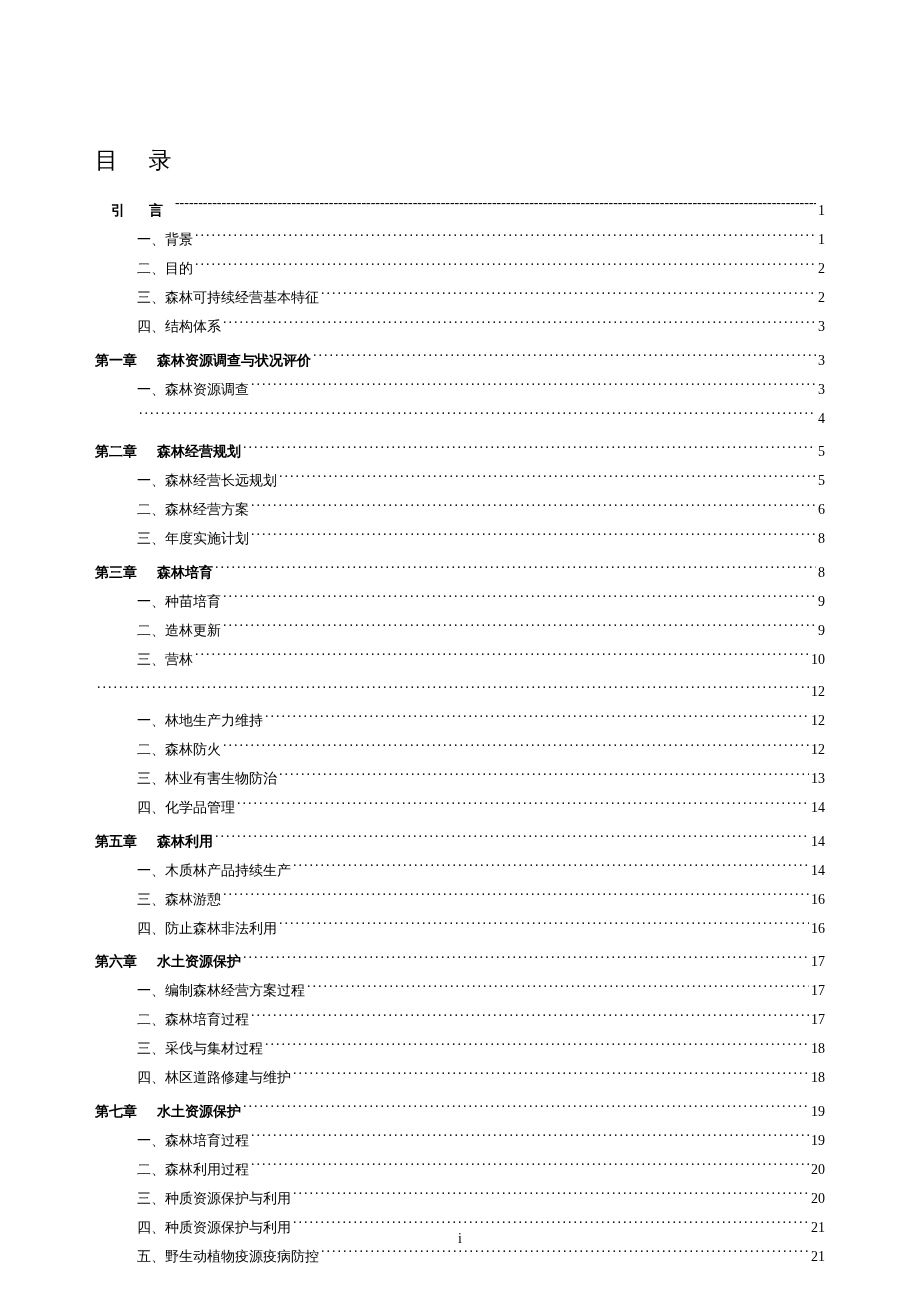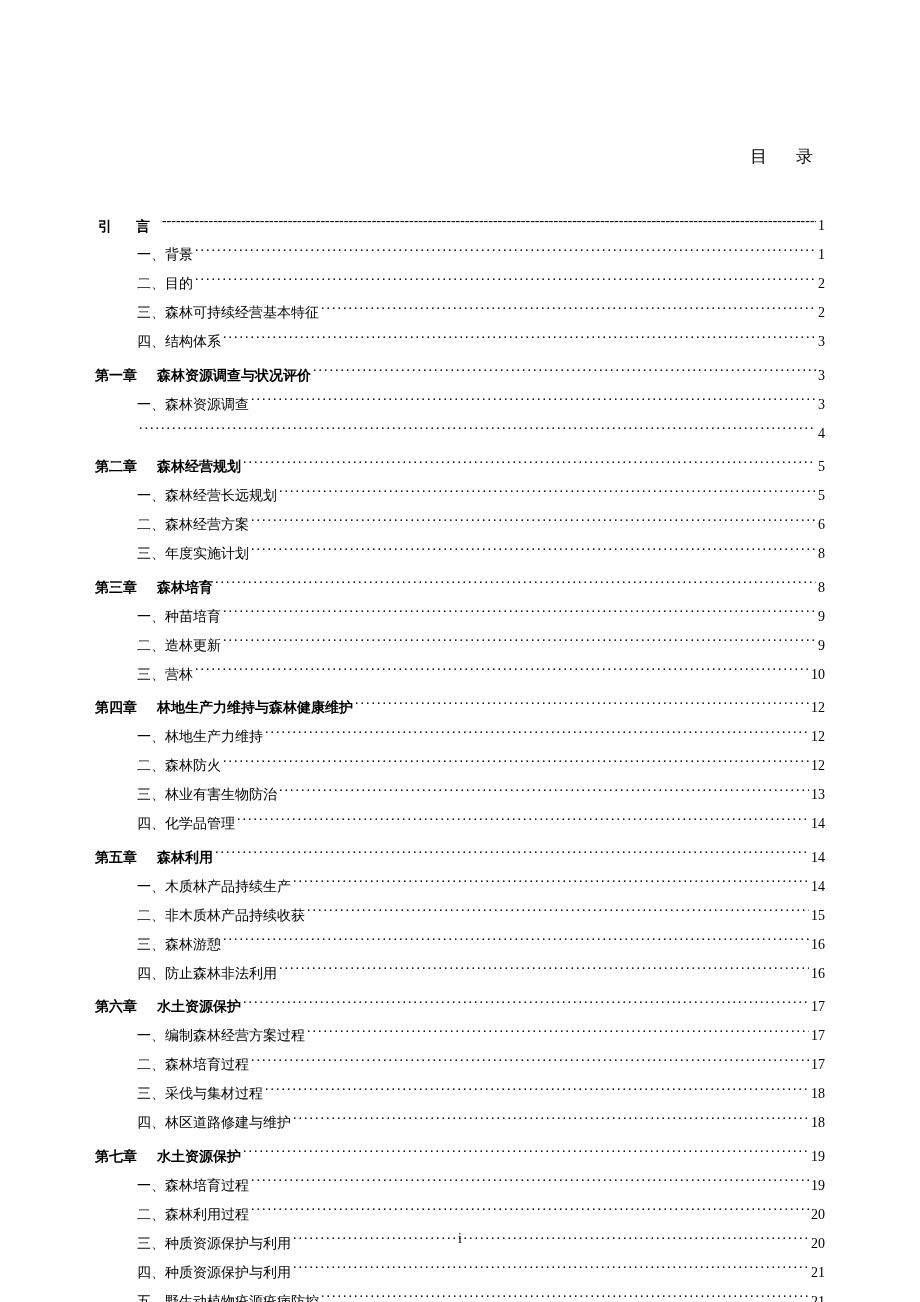--- a/index.html
+++ b/index.html
@@ -9,25 +9,25 @@
     }
     body {
       background: #fff;
       font-family: "SimSun", "宋体", serif;
       width: 920px;
       height: 1302px;
       position: relative;
       padding: 145px 95px 50px 95px;
     }
     .toc-title {
-      text-align: right;
-      font-size: 17px;
+      text-align: left;
+      font-size: 23px;
       font-weight: normal;
       letter-spacing: 12px;
-      margin-bottom: 46px;
+      margin-bottom: 22px;
       font-family: "SimHei", "黑体", sans-serif;
     }
     .toc-container {
       font-size: 14px;
       line-height: 1.75;
     }
     .toc-entry {
       display: flex;
       align-items: baseline;
       white-space: nowrap;
@@ -63,22 +63,21 @@
       position: absolute;
       left: 0;
       bottom: 0;
       letter-spacing: 0px;
       color: #000;
     }
     .toc-page {
       flex: 0 0 auto;
     }
     .level-0 {
-      margin-left: 3px;
-      align-items: center;
+      margin-left: 16px;
     }
     .level-0 .toc-text {
       font-family: "SimHei", "黑体", sans-serif;
       font-weight: bold;
       letter-spacing: 10px;
     }
     .level-0 .toc-page {
       font-family: "SimSun", serif;
       font-weight: normal;
     }
@@ -188,21 +187,20 @@
       <span class="toc-text">二、造林更新</span>
       <span class="toc-dots"></span>
       <span class="toc-page">9</span>
     </div>
     <div class="toc-entry level-1">
       <span class="toc-text">三、营林</span>
       <span class="toc-dots"></span>
       <span class="toc-page">10</span>
     </div>
     <div class="toc-entry level-0b">
-      <span class="toc-text"><span class="chapnum">第四章</span><span class="chaptitle">林地生产力维持与森林健康维护</span></span>
       <span class="toc-dots"></span>
       <span class="toc-page">12</span>
     </div>
     <div class="toc-entry level-1">
       <span class="toc-text">一、林地生产力维持</span>
       <span class="toc-dots"></span>
       <span class="toc-page">12</span>
     </div>
     <div class="toc-entry level-1">
       <span class="toc-text">二、森林防火</span>
@@ -223,25 +221,20 @@
       <span class="toc-text"><span class="chapnum">第五章</span><span class="chaptitle">森林利用</span></span>
       <span class="toc-dots"></span>
       <span class="toc-page">14</span>
     </div>
     <div class="toc-entry level-1">
       <span class="toc-text">一、木质林产品持续生产</span>
       <span class="toc-dots"></span>
       <span class="toc-page">14</span>
     </div>
     <div class="toc-entry level-1">
-      <span class="toc-text">二、非木质林产品持续收获</span>
-      <span class="toc-dots"></span>
-      <span class="toc-page">15</span>
-    </div>
-    <div class="toc-entry level-1">
       <span class="toc-text">三、森林游憩</span>
       <span class="toc-dots"></span>
       <span class="toc-page">16</span>
     </div>
     <div class="toc-entry level-1">
       <span class="toc-text">四、防止森林非法利用</span>
       <span class="toc-dots"></span>
       <span class="toc-page">16</span>
     </div>
     <div class="toc-entry level-0b">

